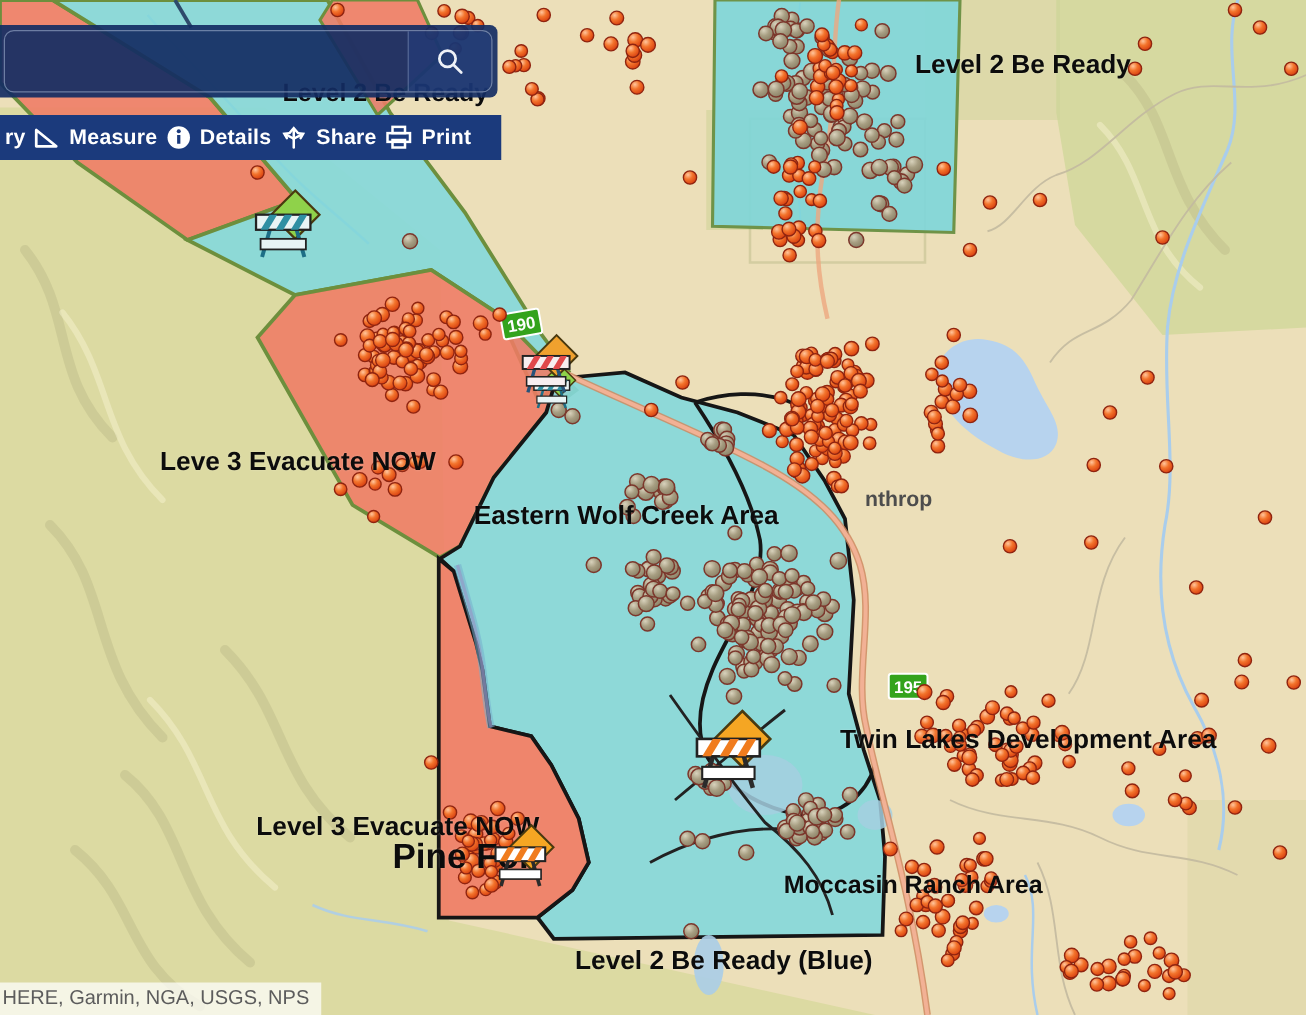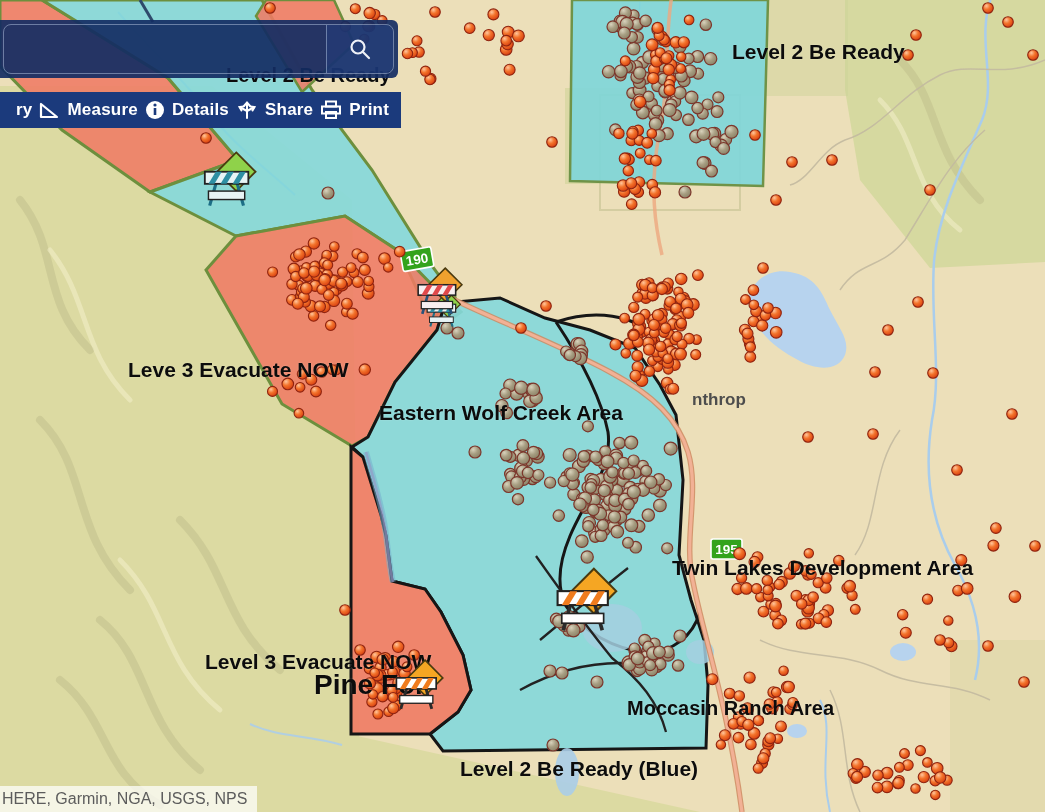--- a/index.html
+++ b/index.html
@@ -16,21 +16,21 @@
   .search-inner{position:absolute;left:3px;top:4px;right:4px;bottom:4px;
     border:1px solid rgba(170,185,215,.55);border-radius:8px;display:flex;}
   .search-input{flex:1;background:transparent;border:none;outline:none;color:#fff;
     font-size:16px;padding:0 10px;font-family:"Liberation Sans",sans-serif;}
   .search-btn{width:66px;border-left:1px solid rgba(170,185,215,.55);display:flex;
     align-items:center;justify-content:center;cursor:pointer;border-radius:0 8px 8px 0;
     background:rgba(35,64,130,.45);}
   
   .toolbar{position:absolute;left:0;top:92px;width:401px;height:36px;z-index:60;
     background:#1b3a7c;display:flex;align-items:center;color:#fff;font-size:17px;
-    font-weight:bold;gap:7px;padding-left:16px;box-sizing:border-box;}
+    font-weight:bold;gap:7px;padding-left:4px;box-sizing:border-box;}
   .tb-item{display:flex;align-items:center;gap:7px;cursor:pointer;white-space:nowrap;}
   .tb-label{letter-spacing:.2px;}
   .toolbar svg{flex:0 0 auto;}
   
   .attribution{position:absolute;left:0;top:786px;height:26px;z-index:70;
     background:rgba(255,255,255,.72);color:#5c5c5c;font-size:16px;line-height:26px;
     padding:0 10px 0 2px;white-space:nowrap;text-align:right;}
   
 </style>
 </head>
@@ -933,21 +933,21 @@
         <circle cx="360" cy="650" r="5.3" fill="url(#gradOrange)" stroke="#8f2410" stroke-width="1.1"></circle>
         <circle cx="345" cy="610" r="5.3" fill="url(#gradOrange)" stroke="#8f2410" stroke-width="1.1"></circle>
       </g>
   </svg>
 
   <div id="labels-layer">
       <div class="map-label" style="left: 226px; top: 64px; font-size: 20px;">Level 2 Be Ready</div>
       <div class="map-label" style="left: 732px; top: 40px; font-size: 21px;">Level 2 Be Ready</div>
       <div class="map-label" style="left: 128px; top: 358px; font-size: 21px;">Leve 3 Evacuate NOW</div>
       <div class="map-label" style="left: 379px; top: 401px; font-size: 21px;">Eastern Wolf Creek Area</div>
-      <div class="map-label" style="left: 672px; top: 556px; font-size: 21px;">Twin Lakes Development Area</div>
+      <div class="map-label" style="left: 672px; top: 580px; font-size: 21px;">Twin Lakes Development Area</div>
       <div class="map-label" style="left: 627px; top: 697px; font-size: 20px;">Moccasin Ranch Area</div>
       <div class="map-label" style="left: 460px; top: 757px; font-size: 21px;">Level 2 Be Ready (Blue)</div>
       <div class="map-label" style="left: 205px; top: 650px; font-size: 21px;">Level 3 Evacuate NOW</div>
       <div class="map-label" style="left: 314px; top: 669px; font-size: 28px;">Pine For</div>
     </div>
 
   <div id="markers-layer">
       <div class="marker" style="left: 200px; top: 150px;"><svg width="58" height="58" viewBox="0 0 48 48">
       <path d="M30,2 L46,18 L30,34 L14,18 Z" fill="#8fd24a" stroke="#4a3a10" stroke-width="1.5"></path>
       <path d="M8,46 L16,18" stroke="#1d6e86" stroke-width="2.6" fill="none"></path>

